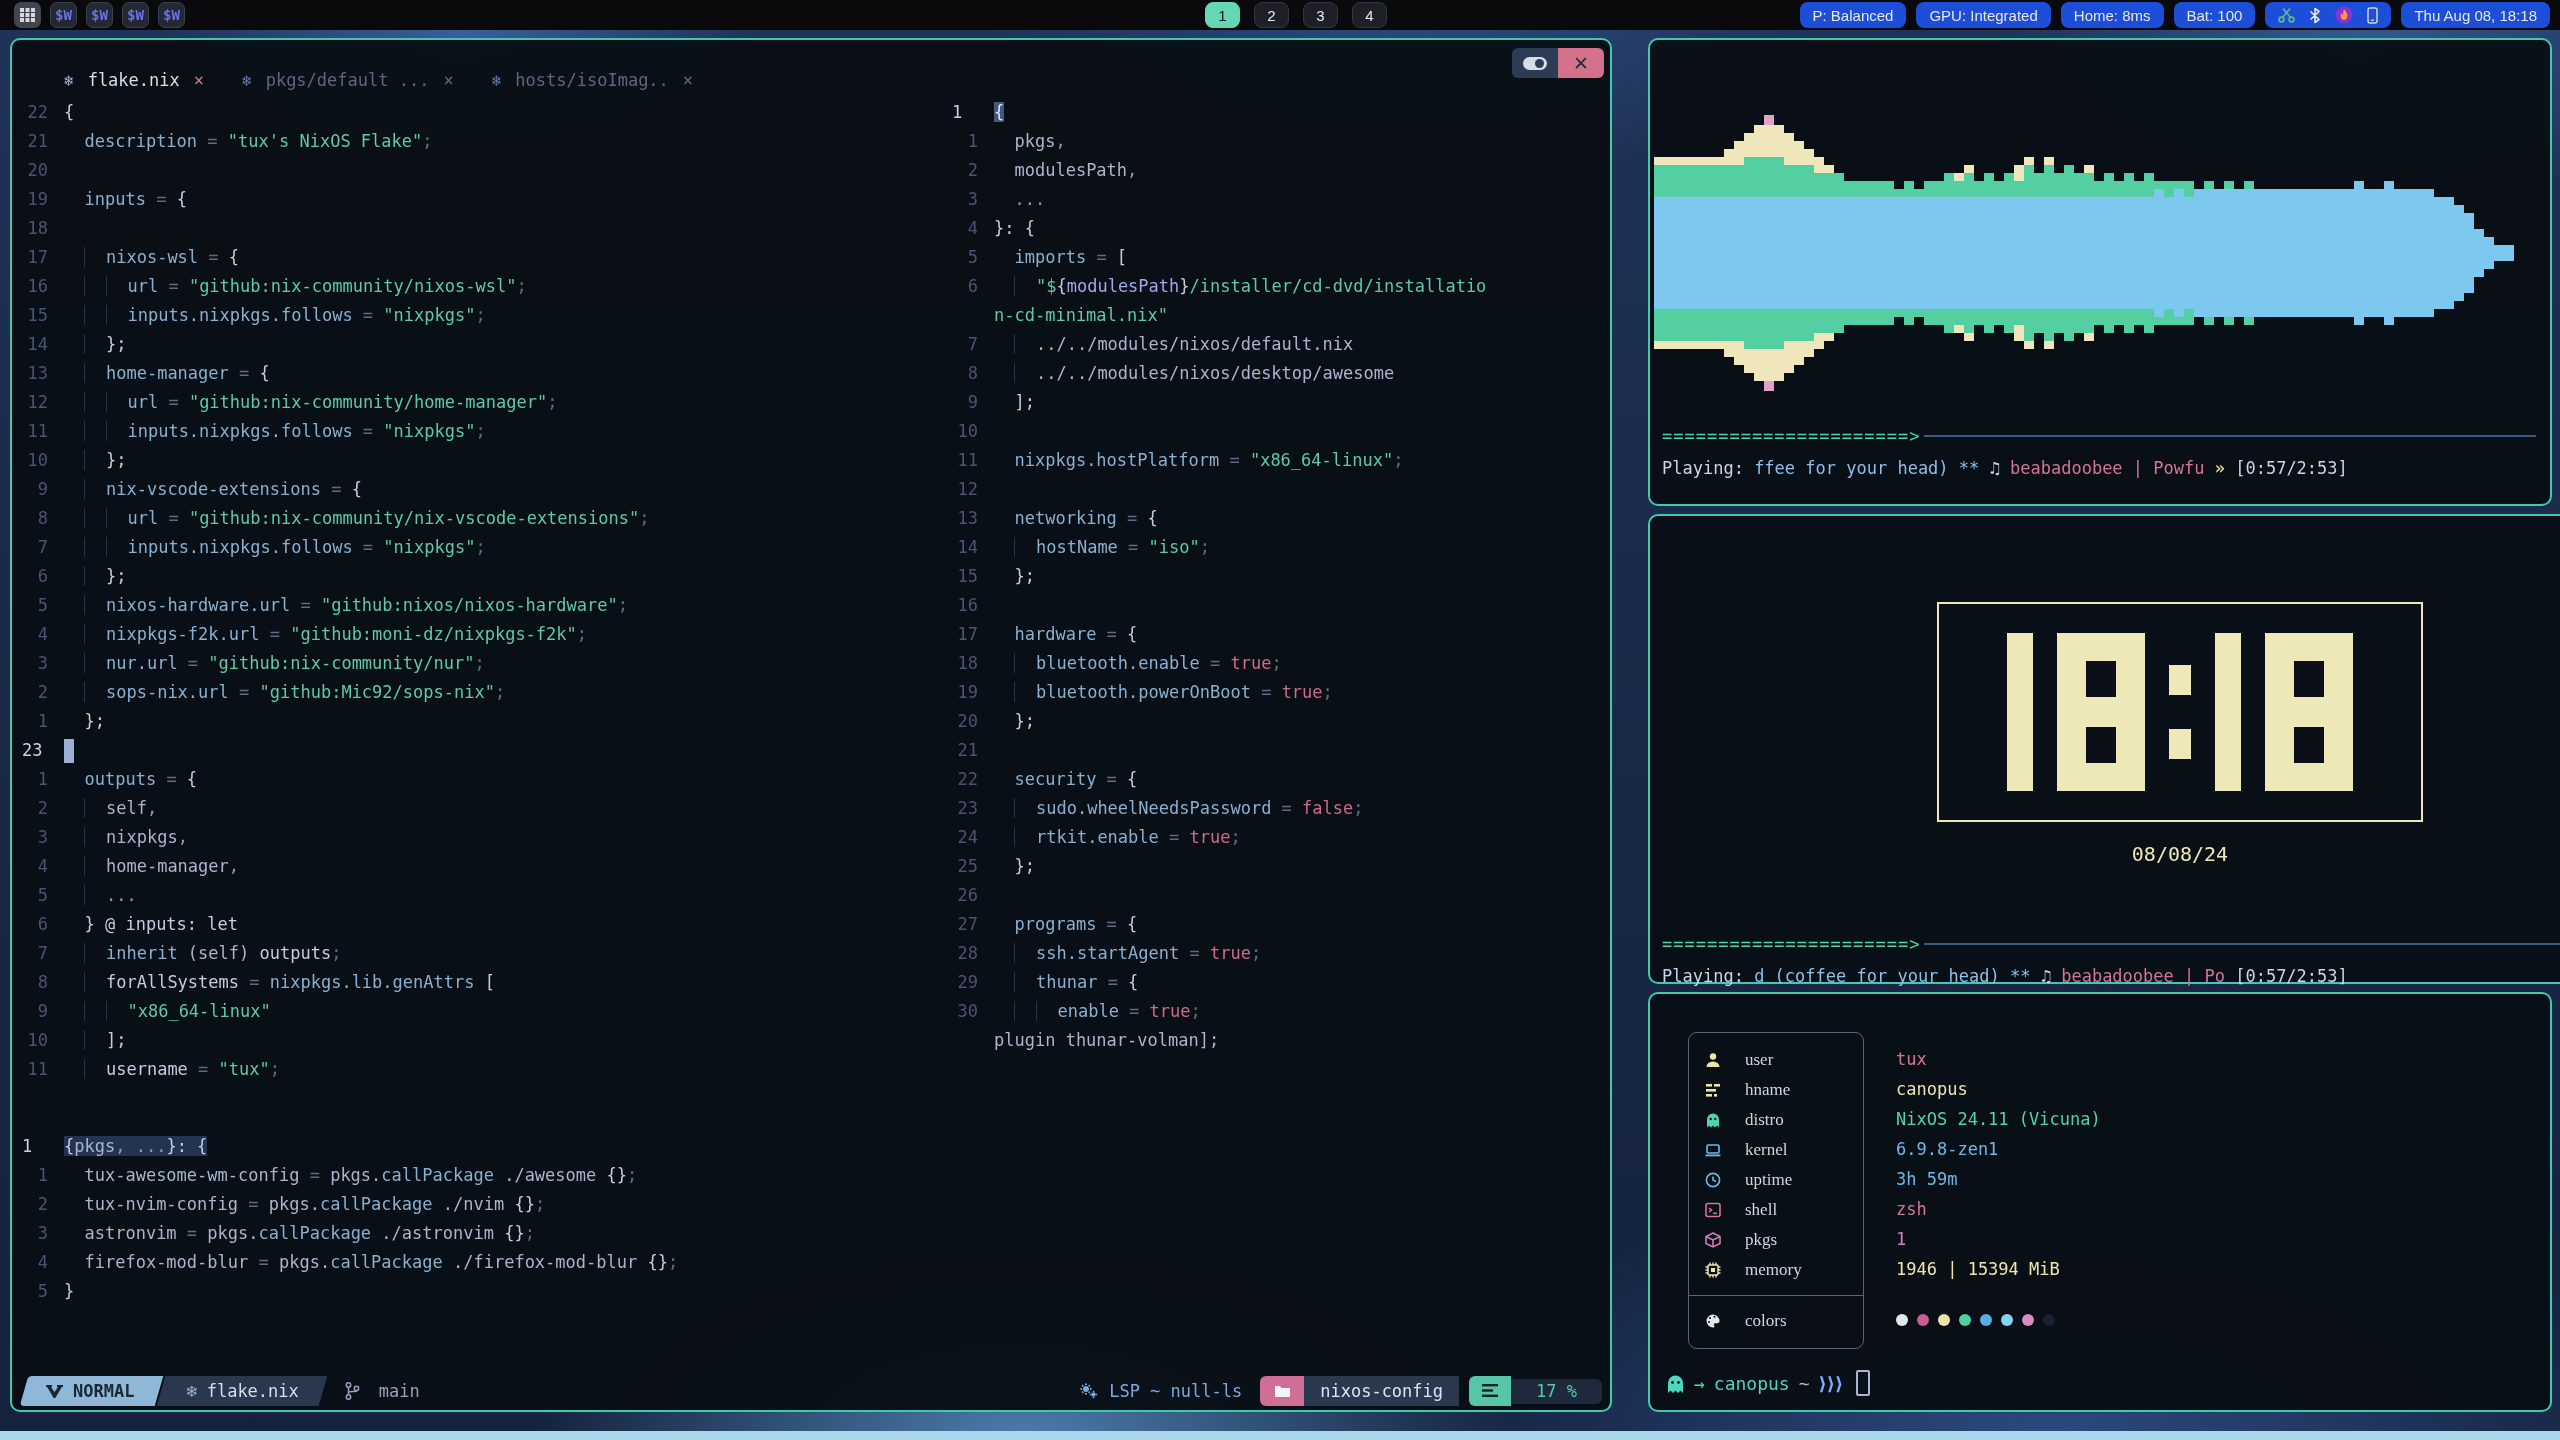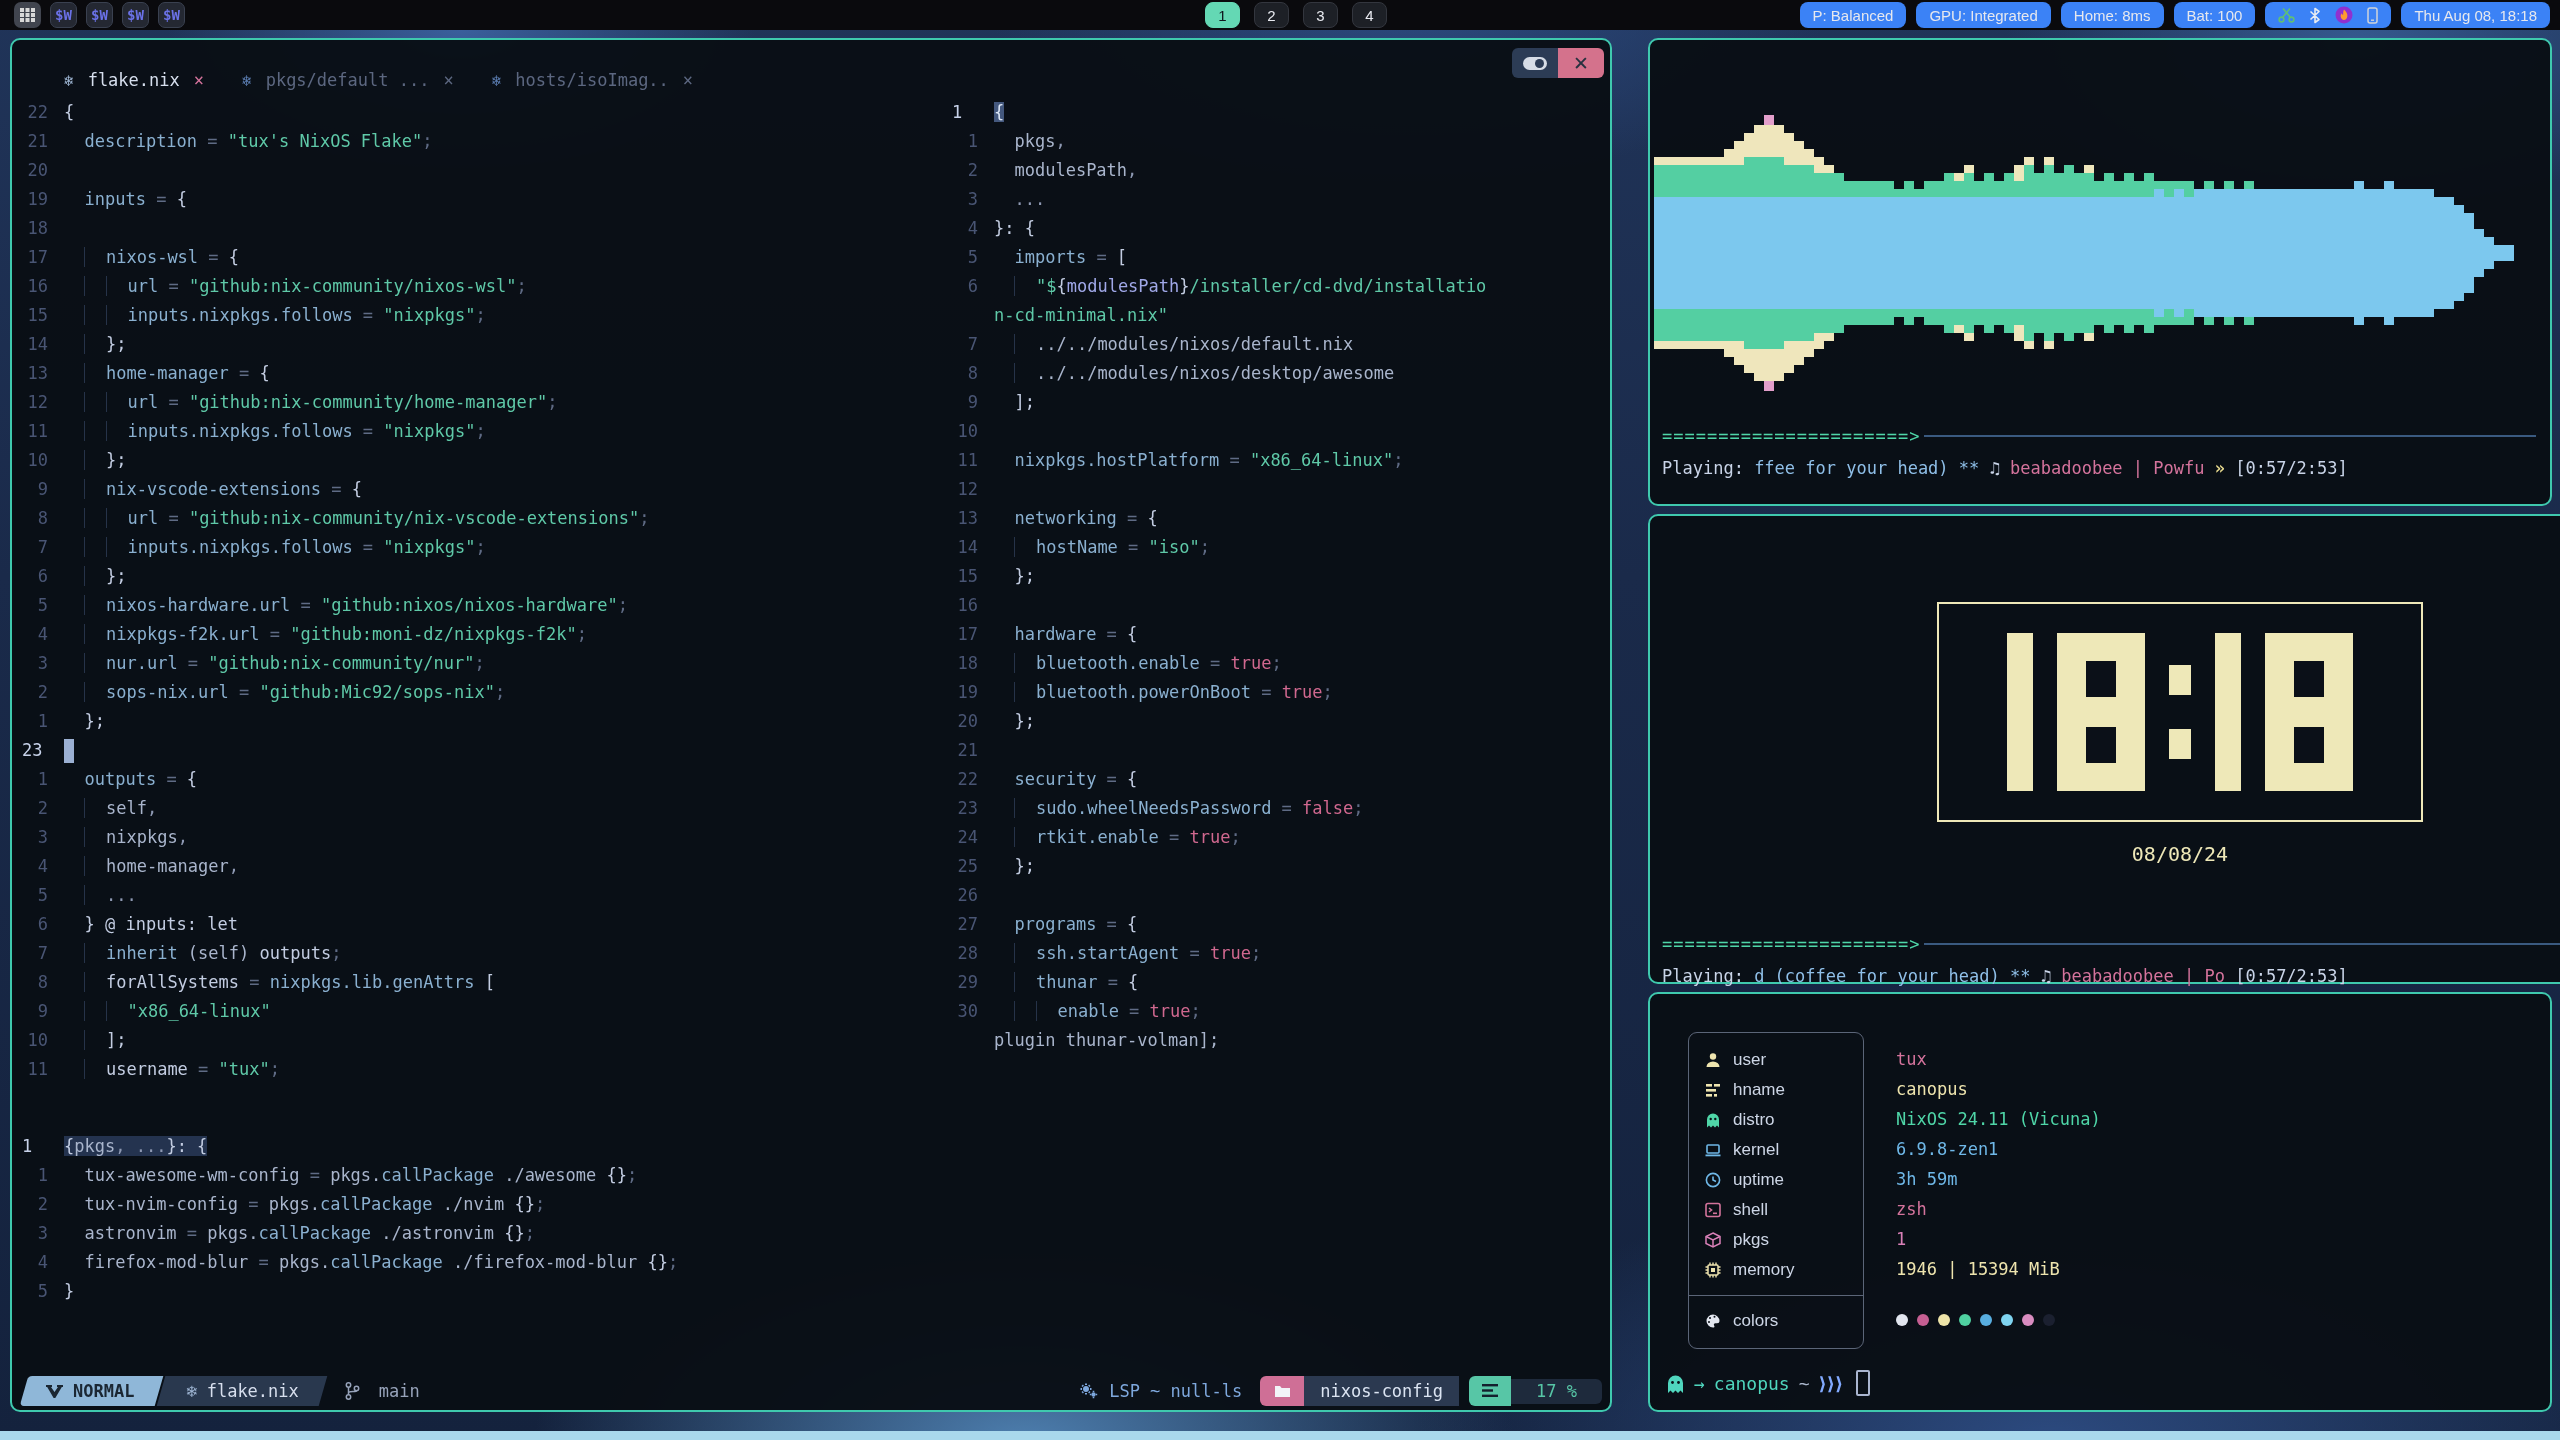--- a/index.html
+++ b/index.html
@@ -18,21 +18,21 @@
 
   
   .topbar { position:absolute; left:0; top:0; width:2560px; height:30px; background:#0a0a0d; display:flex; align-items:center; }
   .tb-left { display:flex; align-items:center; gap:9px; padding-left:14px; }
   .tb-grid { width:27px; height:26px; background:#41454f; border-radius:7px; display:flex; align-items:center; justify-content:center; }
   .tb-badge { width:27px; height:26px; background:#242832; border:1px solid #3a4150; border-radius:7px; display:flex; align-items:center; justify-content:center; color:#6b72e8; font-family:"DejaVu Sans Mono",monospace; font-weight:bold; font-size:14px; }
   .tb-center { position:absolute; left:1205px; top:2px; display:flex; gap:14px; }
   .ws { width:35px; height:26px; border-radius:8px; background:#1d2026; border:1px solid #33363e; color:#e8eaf0; font-size:15px; display:flex; align-items:center; justify-content:center; }
   .ws.active { background:#64d8b4; border-color:#64d8b4; color:#10151c; }
   .tb-right { position:absolute; right:10px; top:2px; display:flex; gap:10px; align-items:center; }
-  .pill { height:26px; background:#3b82f6; border-radius:8px; color:#e6e8ee; font-size:15px; display:flex; align-items:center; padding:0 13px; gap:14px; }
+  .pill { height:26px; background:#1d4ed8; border-radius:8px; color:#e6e8ee; font-size:15px; display:flex; align-items:center; padding:0 13px; gap:14px; }
 
   
   .win { position:absolute; border:2px solid #3fc9ae; border-radius:10px; background:rgba(9,14,21,0.97); }
 
   
   #editor { left:10px; top:38px; width:1602px; height:1374px; }
   .tabbar { position:absolute; left:0; top:0; right:0; height:56px; display:flex; align-items:flex-end; padding:0 0 6px 52px; font-family:"DejaVu Sans Mono",monospace; font-size:17px; }
   .tab { display:flex; align-items:center; gap:14px; margin-right:38px; color:#5c6780; }
   .tab .flake { color:#5b7db1; font-size:16px; }
   .tab.active { color:#d7dfee; }
@@ -93,21 +93,21 @@
   .d1 { width:26px; height:158px; background:#eee8b8; }
   .d8 { width:88px; height:158px; background:#eee8b8; position:relative; }
   .d8 .hole { position:absolute; left:29px; width:30px; height:36px; background:#0b1018; }
   .d8 .hole.t { top:28px; } .d8 .hole.b { top:94px; }
   .colon { width:22px; height:158px; display:flex; flex-direction:column; justify-content:center; gap:34px; }
   .colon div { width:22px; height:30px; background:#eee8b8; }
   .clockdate { position:absolute; left:0; right:0; top:326px; text-align:center; color:#eee8b8; font-family:"DejaVu Sans Mono",monospace; font-size:20px; }
 
   
   .fetchbox { position:absolute; left:38px; top:38px; width:176px; border:1.5px solid #5b6578; border-radius:9px; padding:12px 0 12px 16px; }
-  .frow { display:flex; align-items:center; height:30px; gap:12px; font-family:Liberation Sans, sans-serif; font-size:17px; color:#cdd6e6; }
+  .frow { display:flex; align-items:center; height:30px; gap:24px; font-family:Liberation Serif, serif; font-size:17px; color:#cdd6e6; }
   .fsep { border-top:1.5px solid #5b6578; margin:10px -0px 10px -16px; }
   .fvals { position:absolute; left:246px; top:50px; font-family:"DejaVu Sans Mono",monospace; font-size:17px; }
   .fvals div { height:30px; line-height:30px; white-space:pre; }
   .dots { position:absolute; left:246px; display:flex; gap:9px; align-items:center; }
   .dots span { width:12px; height:12px; border-radius:50%; display:inline-block; }
   .prompt { position:absolute; left:16px; bottom:14px; display:flex; align-items:center; gap:9px; font-family:"DejaVu Sans Mono",monospace; font-size:18px; }
   .cursor-hollow { width:14px; height:26px; border:2px solid #aab6d0; border-radius:2px; margin-left:4px; }
 
   svg { display:block; }
 </style>

